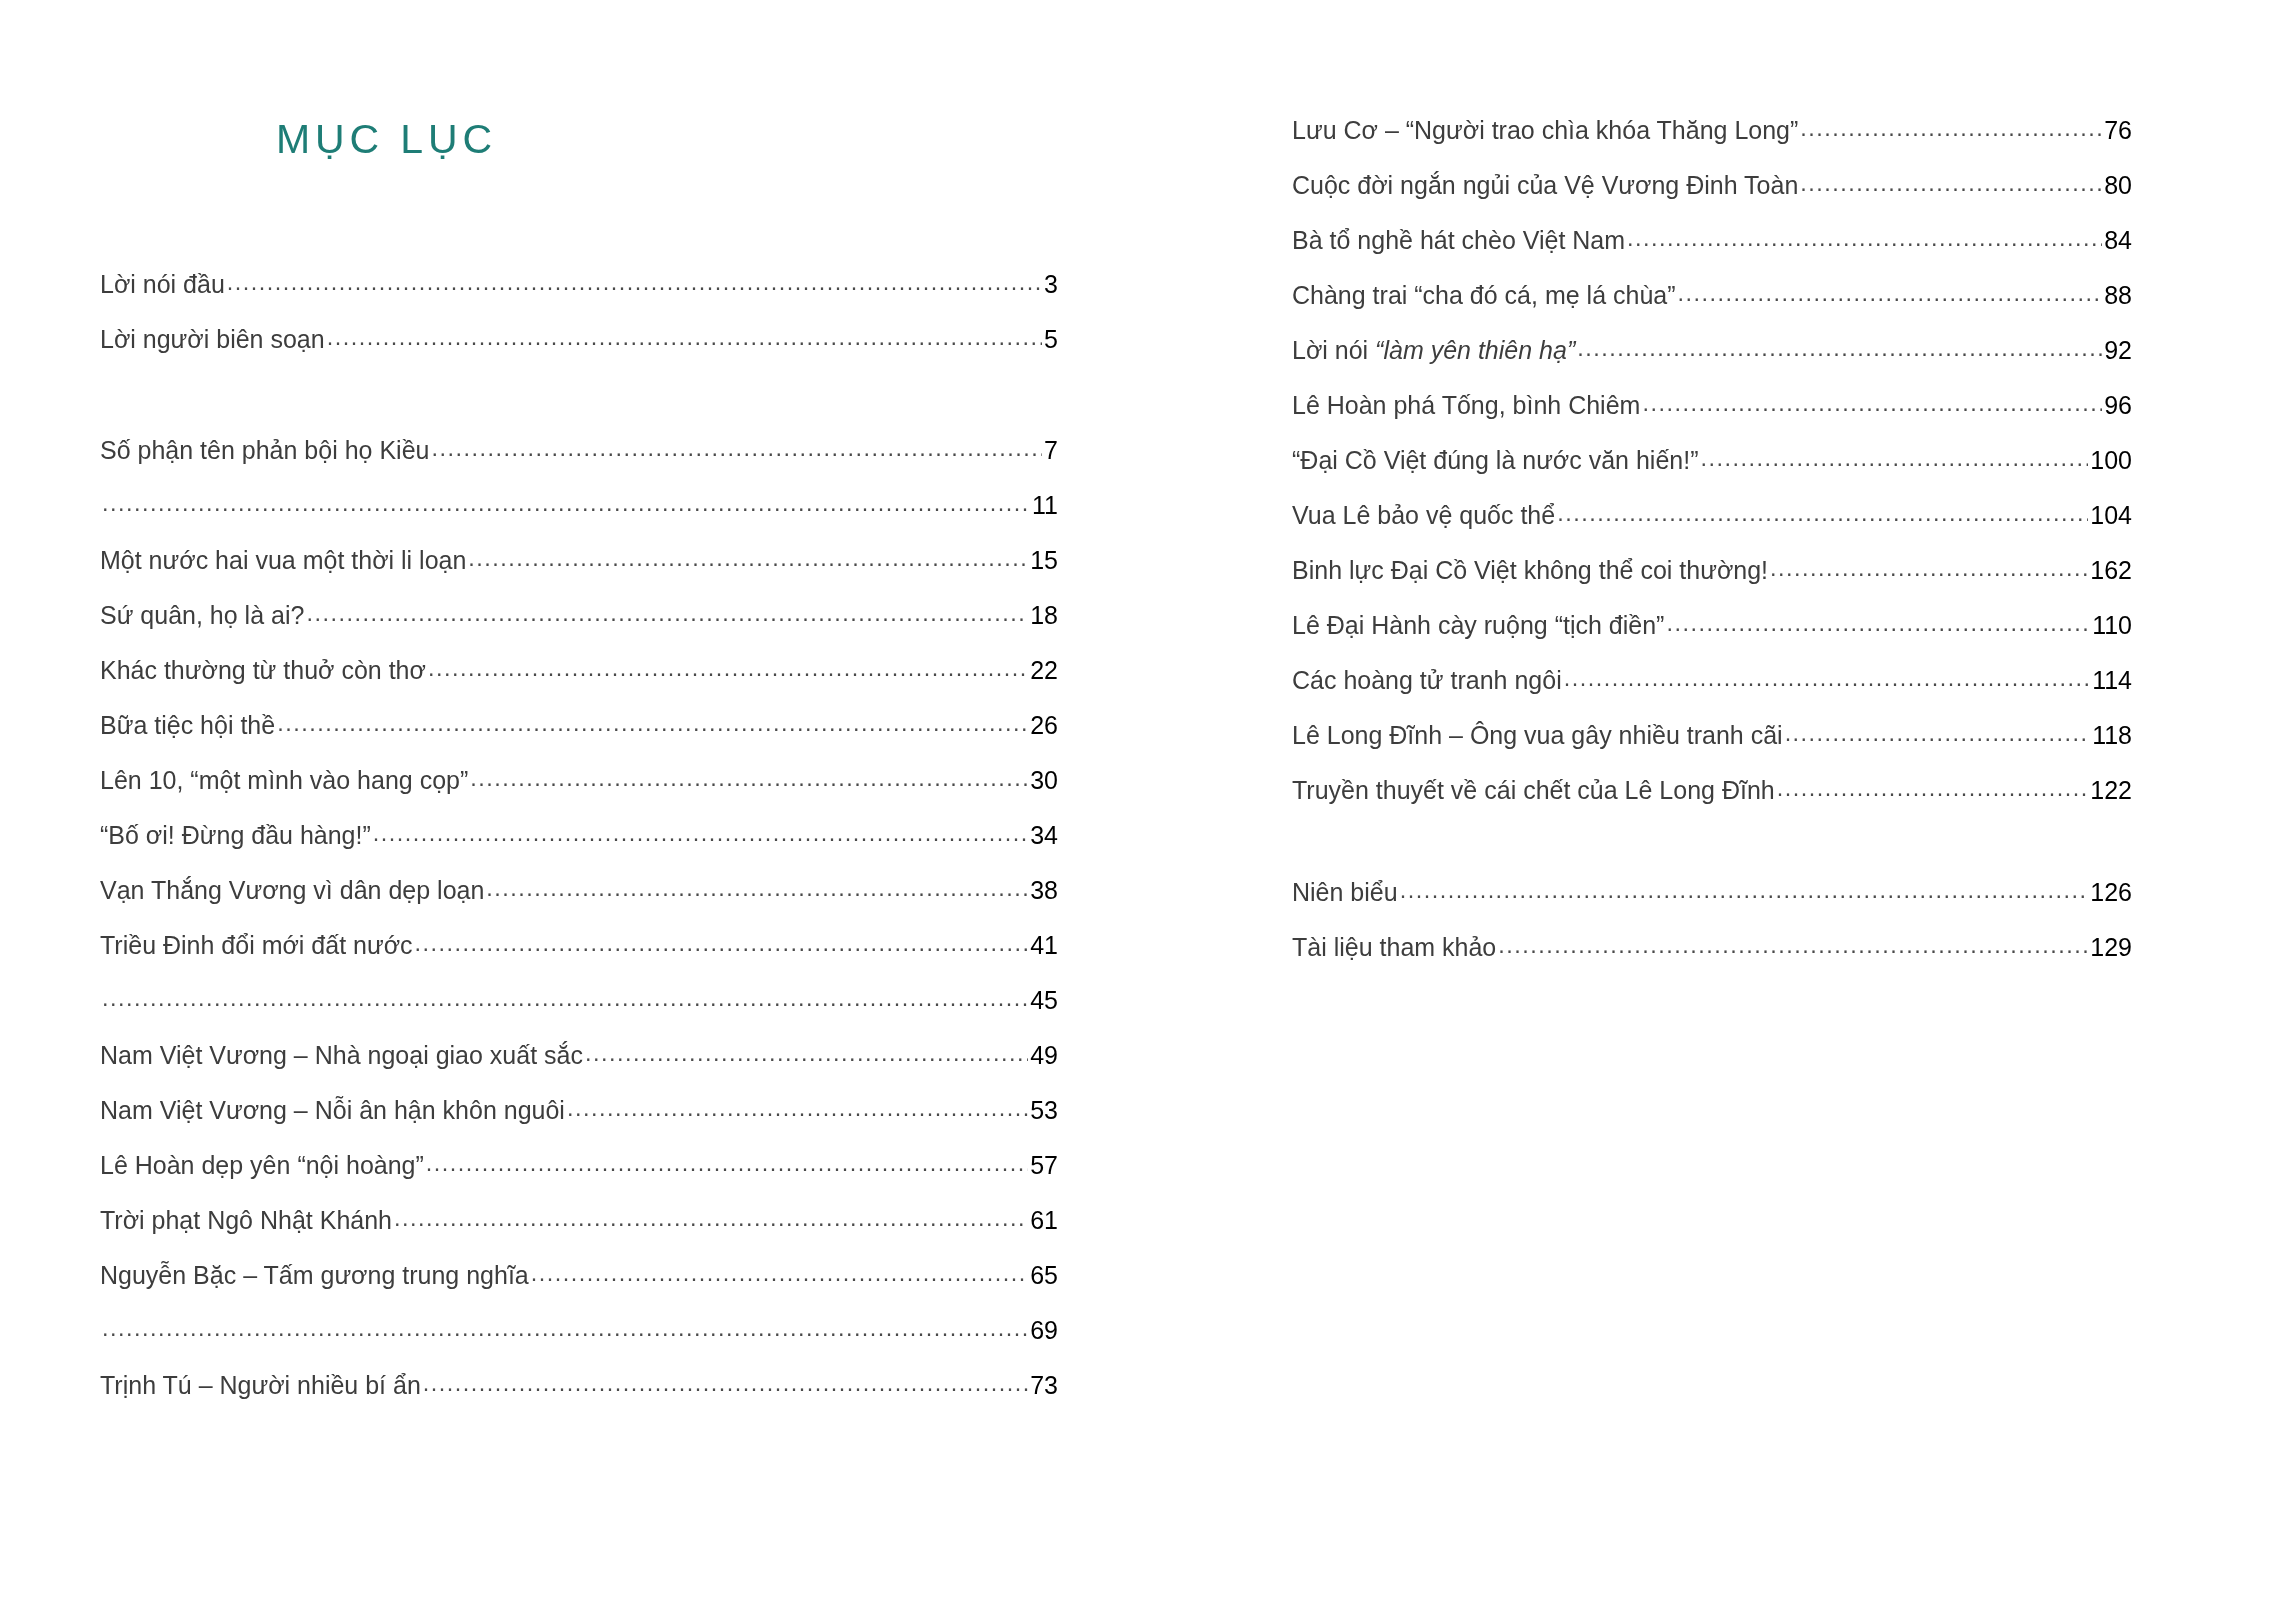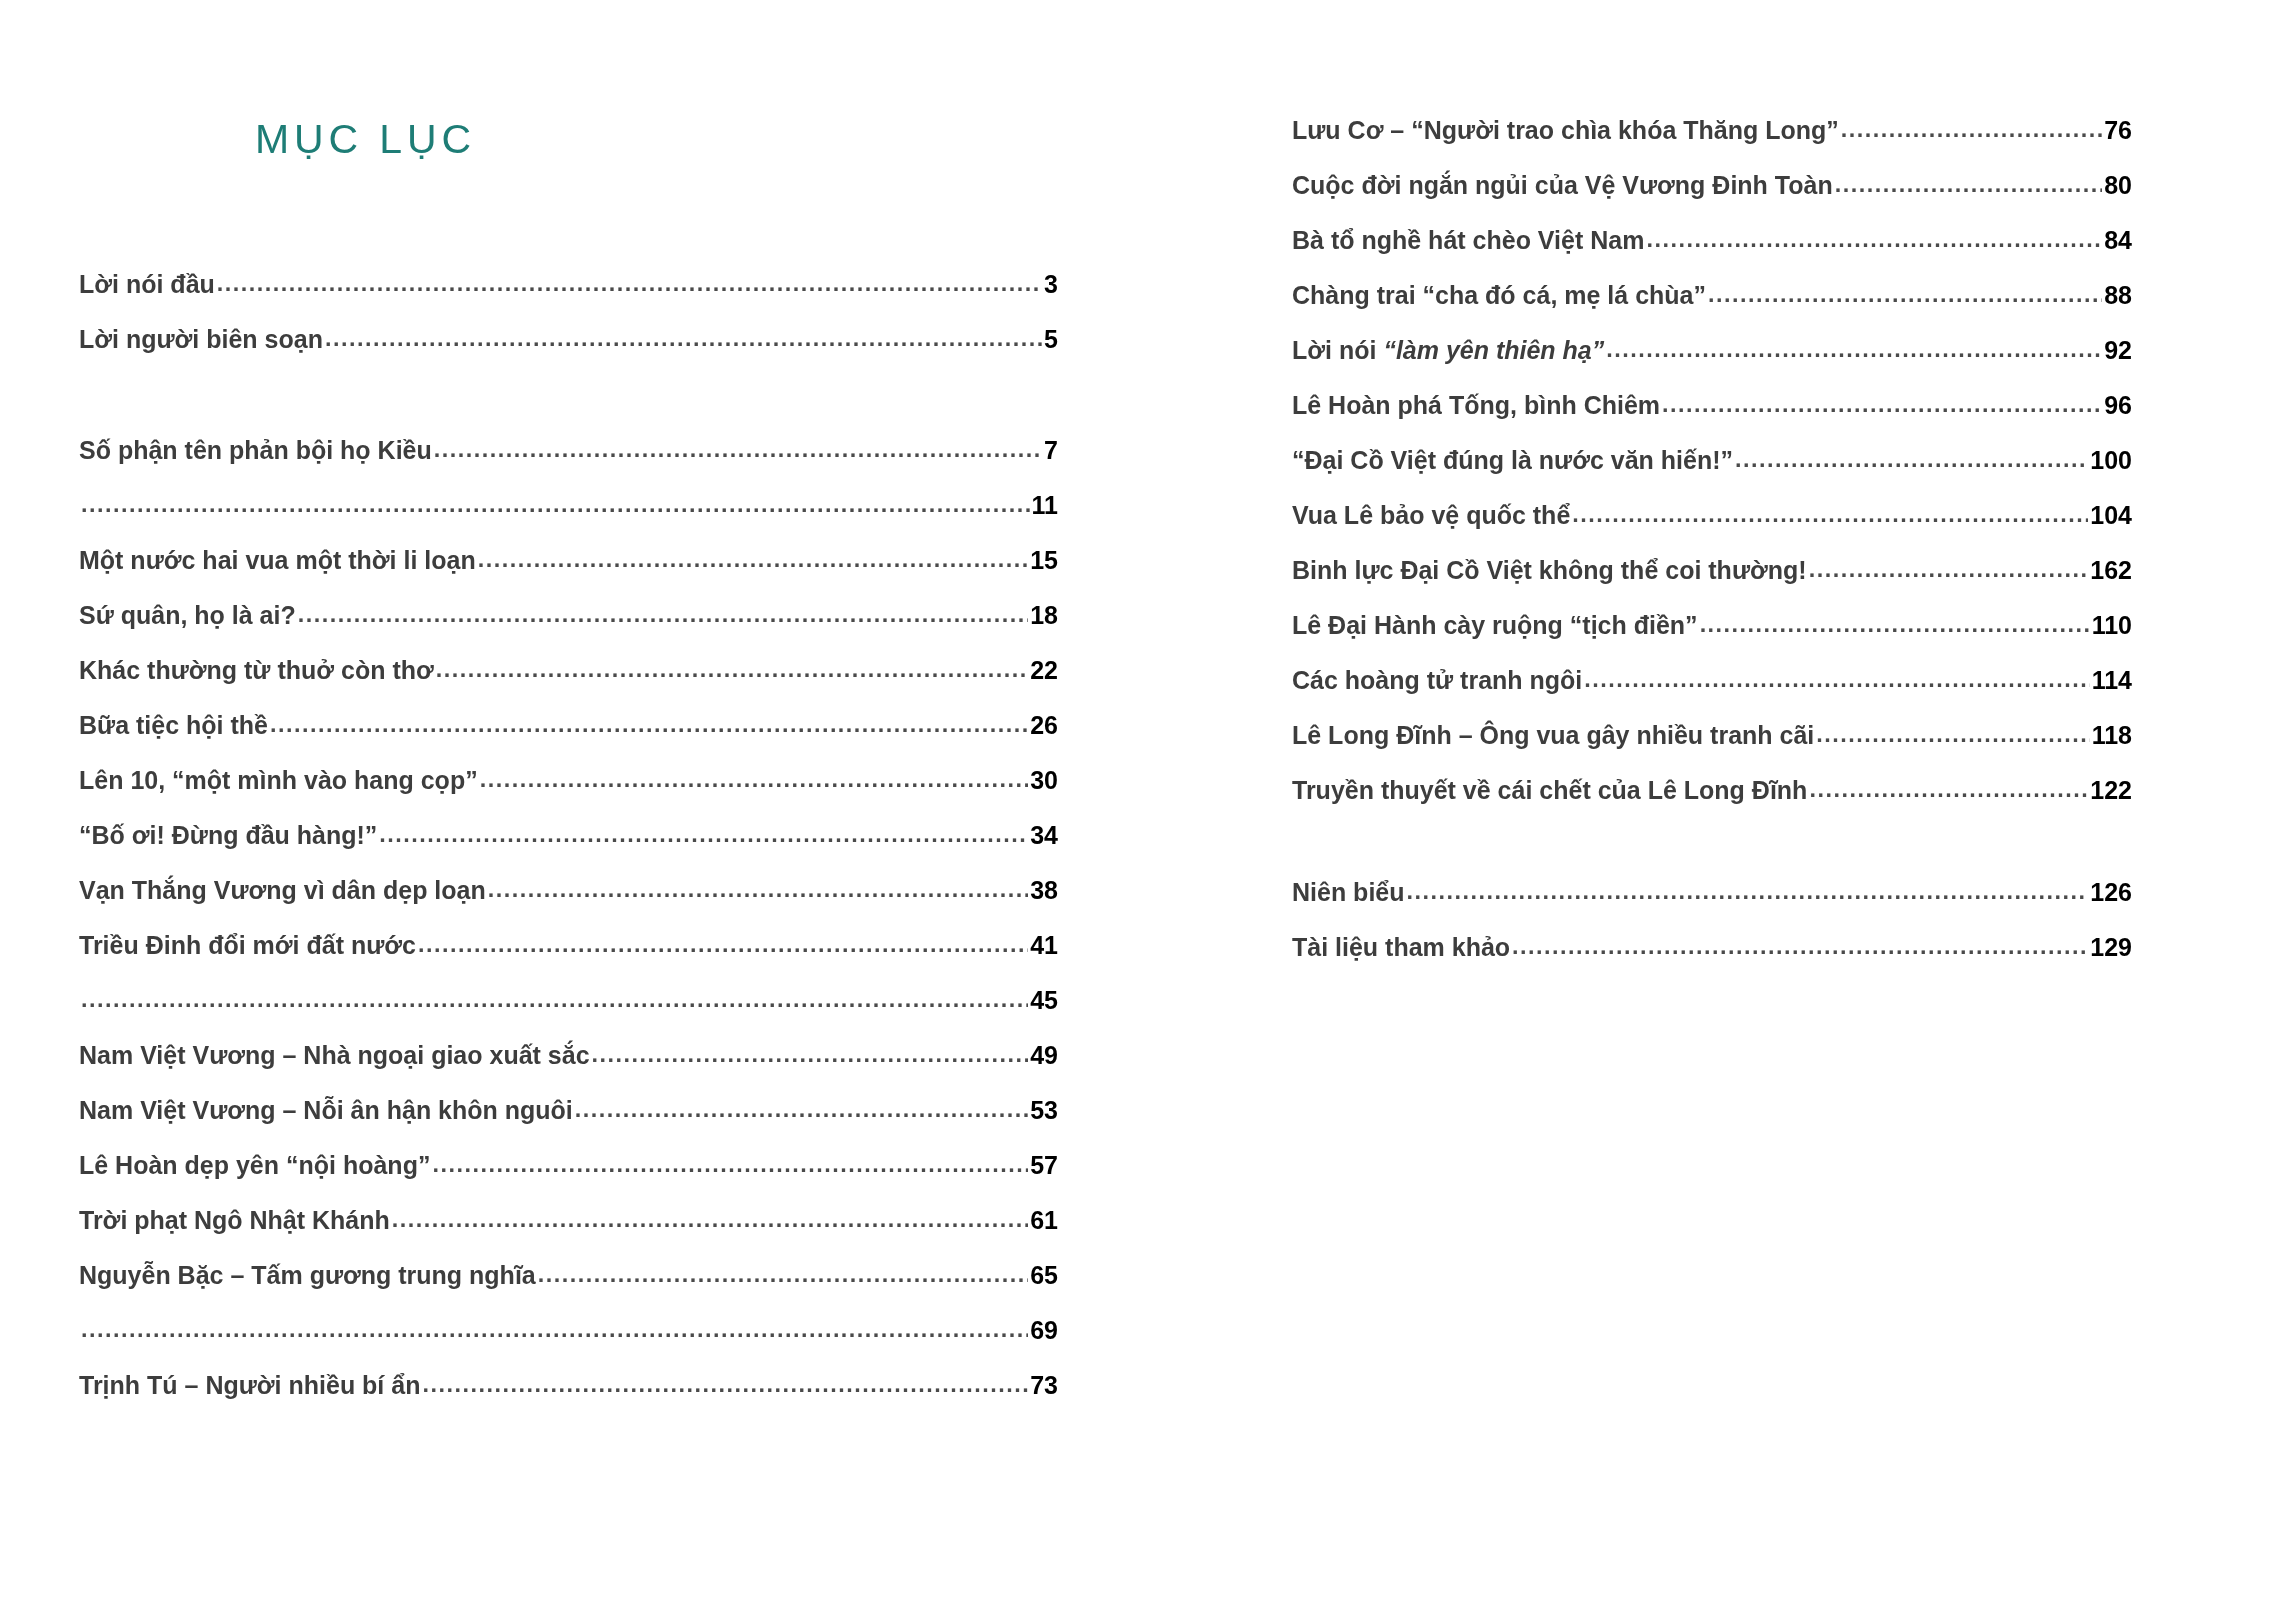--- a/index.html
+++ b/index.html
@@ -22,48 +22,47 @@
     display: flex;
     flex-direction: row;
   }
   .column {
     box-sizing: border-box;
     position: relative;
   }
   .col-left {
     width: 1136px;
     padding-top: 115px;
-    padding-left: 79px;
+    padding-left: 100px;
     padding-right: 78px;
   }
   .col-right {
     width: 1137px;
     padding-top: 115px;
     padding-left: 156px;
     padding-right: 141px;
   }
   .toc-title {
     color: #1e7d76;
     font-size: 41px;
     letter-spacing: 4.9px;
     font-weight: 400;
     margin: 0 0 0 176px;
     line-height: 1.2;
   }
   .spacer-after-title { height: 105px; }
 
   .entry {
     display: flex;
-    align-items: flex-end;
+    align-items: center;
     font-size: 25px;
     color: #3d3d3d;
     line-height: 1.2;
     margin-bottom: 25px;
     white-space: nowrap;
-    font-weight: bold;
   }
   .entry .label {
     flex: 0 0 auto;
   }
   .entry .dots {
     flex: 1 1 auto;
     overflow: hidden;
     white-space: nowrap;
     margin: 0 2px;
     letter-spacing: 1.5px;

